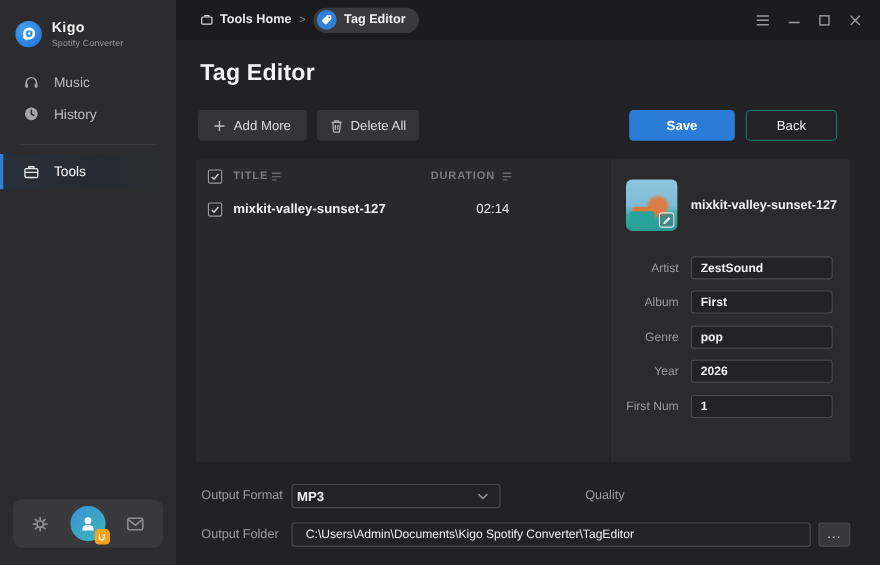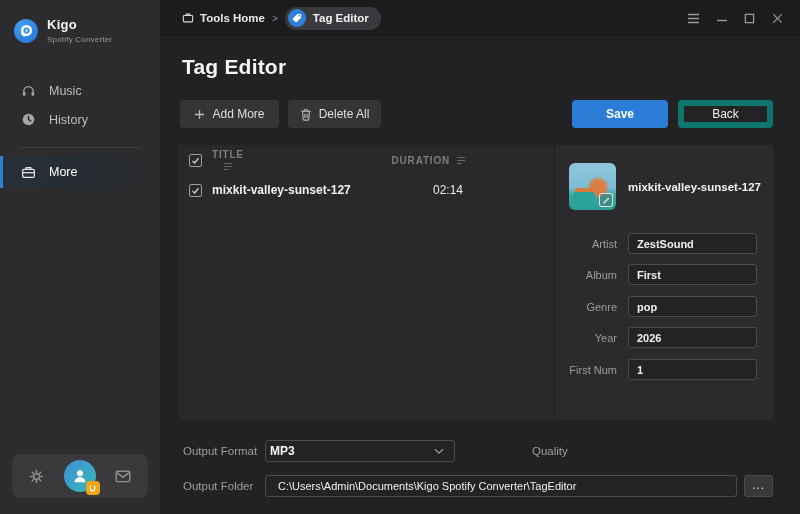--- a/index.html
+++ b/index.html
@@ -6,21 +6,21 @@
   html,body { width:800px; height:514px; overflow:hidden; }
   body { font-family:"Liberation Sans", sans-serif; background:#161617; }
   .app { position:relative; width:800px; height:514px; background:#222224; overflow:hidden; }
 
   
   .sidebar { position:absolute; left:0; top:0; width:160px; height:514px; background:#2c2c2e; z-index:2; }
   .logo-row { display:flex; align-items:center; gap:9px; padding:17px 0 0 14px; }
   .logo-badge { width:24px; height:24px; border-radius:50%; background:radial-gradient(circle at 35% 30%, #46a0f0, #1e6fd2); display:flex; align-items:center; justify-content:center; flex:0 0 auto; }
   .app-name { font-size:13px; font-weight:bold; color:#f2f2f2; letter-spacing:.3px; }
   .app-sub { font-size:8px; color:#9a9a9e; margin-top:3px; letter-spacing:.2px; }
-  .nav { margin-top:32px; }
+  .nav { margin-top:16px; }
   .nav-item { display:flex; align-items:center; gap:13px; height:29px; padding-left:21px; color:#bdbdc0; font-size:12.5px; cursor:pointer; }
   .nav-item .ic { width:15px; height:15px; display:flex; align-items:center; justify-content:center; color:#a5a5a8; }
   .nav-divider { height:1px; background:#3b3b3e; margin:13px 18px 8px 18px; }
   .nav-item.active { height:32px; color:#ffffff; border-left:3px solid #2f7fd3; padding-left:18px;
     background:linear-gradient(90deg,#273039 0%, #262b31 55%, rgba(38,43,49,0) 100%); }
   .nav-item.active .ic { color:#e8e8ea; }
 
   .account-bar { position:absolute; left:12px; top:454px; width:136px; height:44px; background:#39393c; border-radius:8px; display:flex; align-items:center; justify-content:space-between; padding:0 17px; }
   .avatar-wrap { position:relative; width:32px; height:32px; }
   .avatar { width:32px; height:32px; border-radius:50%; background:linear-gradient(135deg,#3f8fd8 0%, #38b8b4 100%); display:flex; align-items:center; justify-content:center; }
@@ -39,32 +39,32 @@
   .win-controls { margin-left:auto; margin-right:14px; display:flex; align-items:center; gap:11px; }
   .win-btn { width:17px; height:17px; display:flex; align-items:center; justify-content:center; color:#9a9a9e; cursor:pointer; }
 
   .page-title { position:absolute; left:22px; top:55px; font-size:21px; font-weight:bold; color:#f5f5f7; letter-spacing:.2px; }
 
   .btn { position:absolute; top:100px; height:28px; border-radius:4px; display:flex; align-items:center; justify-content:center; gap:7px; font-size:12px; color:#dededf; background:#353538; border:none; cursor:pointer; font-family:inherit; }
   .btn .ic { display:flex; color:#b9b9bc; }
   .btn-add { left:20px; width:99px; }
   .btn-del { left:128px; width:93px; }
   .btn-save { left:412px; width:96px; background:#2b7cd6; color:#ffffff; font-weight:bold; }
-  .btn-back { left:518px; width:95px; background:#232325; border:6px solid #0f766e; color:#f0f0f2; }
+  .btn-back { left:518px; width:83px; background:#232325; border:1px solid #0f766e; color:#f0f0f2; }
 
   
   .panel { position:absolute; left:18px; top:145px; width:595px; height:275px; background:#29292c; display:flex; }
   .table-pane { width:376px; height:100%; }
   .pane-divider { width:1px; background:#1f1f21; height:100%; }
   .detail-pane { position:relative; width:218px; height:100%; background:#2b2b2e; }
 
   .t-row { display:flex; align-items:center; height:30px; }
   .t-head { color:#7c7c81; font-size:10px; font-weight:bold; letter-spacing:.8px; }
   .cb { width:13px; height:13px; border:1px solid #9c9ca0; border-radius:2px; margin-left:11px; display:flex; align-items:center; justify-content:center; cursor:pointer; flex:0 0 auto; }
-  .col-title { margin-left:10px; display:flex; align-items:center; gap:2px;flex-direction:column; }
+  .col-title { margin-left:10px; display:flex; align-items:center; gap:2px; }
   .col-dur { margin-left:auto; margin-right:88px; display:flex; align-items:center; gap:6px; }
   .sort-ic { display:flex; color:#67676c; cursor:pointer; }
   .row-title { margin-left:10px; font-size:12px; font-weight:bold; color:#f0f0f2; }
   .row-dur { position:absolute; left:255px; font-size:12px; color:#eaeaec; }
   .data-row { position:relative; cursor:pointer; }
 
   .thumb { position:absolute; left:14px; top:18px; width:47px; height:47px; border-radius:6px; overflow:hidden;
     background:
       radial-gradient(circle at 62% 52%, rgba(224,122,60,.95) 0 18%, rgba(224,122,60,0) 30%),
       linear-gradient(180deg,#8fc6dd 0%, #7dbcd6 52%, #34a8a0 70%, #2a9d96 100%); cursor:pointer; }
@@ -126,21 +126,21 @@
       </div>
       <div class="nav-divider"></div>
       <div class="nav-item active">
         <span class="ic">
           <svg width="15" height="15" viewBox="0 0 16 16" fill="none" stroke="currentColor" stroke-width="1.3">
               <rect x="1.8" y="4.6" width="12.4" height="8.6" rx="1.2"></rect>
               <path d="M5.6 4.4 V2.8 h4.8 v1.6"></path>
               <path d="M1.8 8.2 h12.4"></path>
             </svg>
         </span>
-        <span>More</span>
+        <span>Tools</span>
       </div>
     </nav>
 
     <div class="account-bar">
       <span class="bar-icon">
         <svg width="15" height="15" viewBox="0 0 16 16" stroke="currentColor" fill="none" stroke-linecap="round">
           <circle cx="8" cy="8" r="3" stroke-width="1.5"></circle>
           <g stroke-width="1.7">
             <path d="M12.2 8 H14.4"></path>
               <path d="M10.97 10.97 L12.53 12.53"></path>

